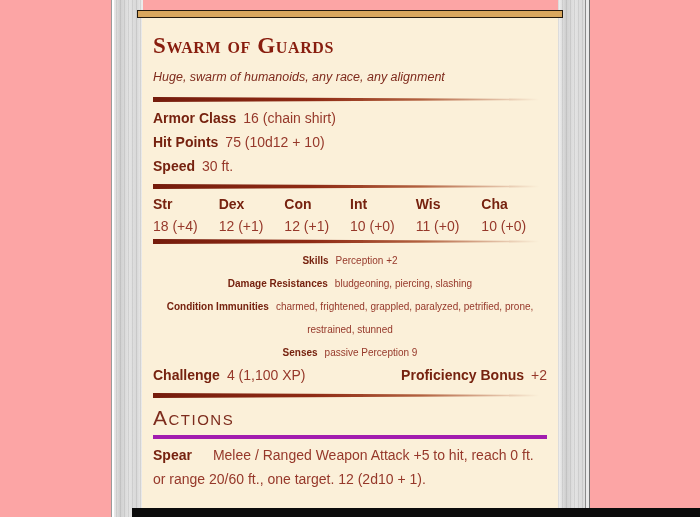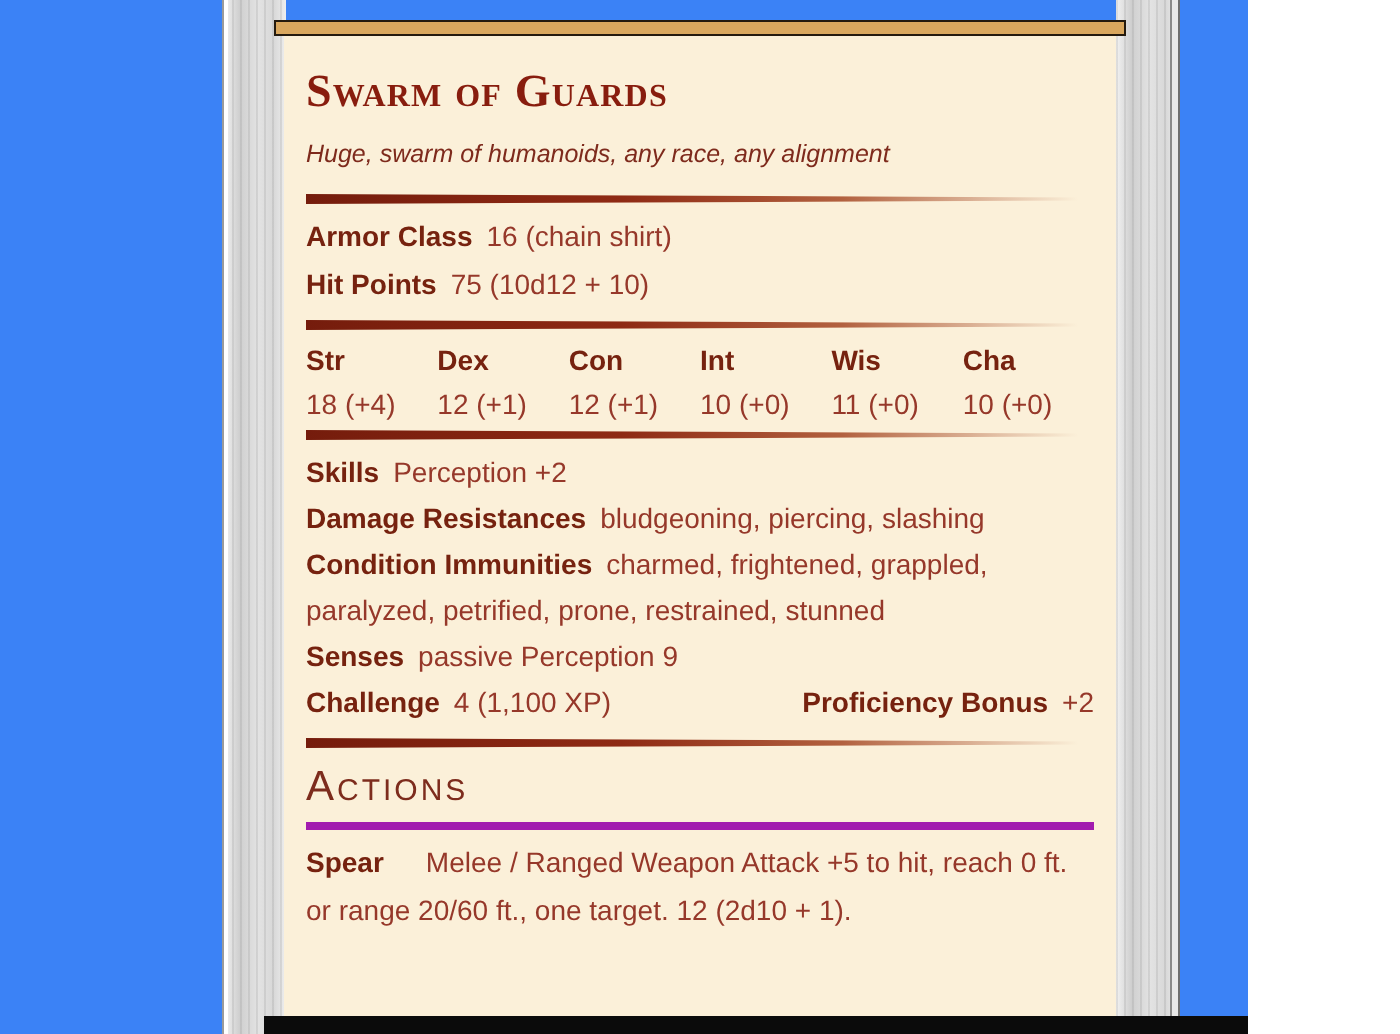--- a/index.html
+++ b/index.html
@@ -1,20 +1,20 @@
 <!DOCTYPE html>
 <html><head>
 <meta charset="utf-8">
 <style>
   html,body{margin:0;padding:0;}
   body{
     width:700px;height:517px;overflow:hidden;background:#ffffff;
     font-family:"Liberation Sans", sans-serif;
   }
-  .canvas{position:relative;width:624px;height:517px;background:#3b82f6;}
+  .canvas{position:relative;width:700px;height:517px;background:#fca5a5;}
 
   
   .edge-shadow{
     position:absolute;top:0;height:517px;width:31px;
     background:
       repeating-linear-gradient(90deg, rgba(130,130,130,.18) 0 1px, rgba(255,255,255,0) 1px 4px),
       linear-gradient(to right,#f2f2f2,#cfcfcf 25%,#e3e3e3 55%,#d8d8d8 80%,#eeeeee);
   }
   .edge-shadow.left{left:111px;border-left:1px solid #9a9a9a;box-shadow:inset 2px 0 0 #ffffff;}
   .edge-shadow.right{left:558px;border-right:1px solid #6f6f6f;box-shadow:inset -3px 0 0 #e9e9e9, inset -4px 0 0 #8a8a8a;}
@@ -54,21 +54,21 @@
   .stat-line{margin:0;font-size:14px;line-height:24px;}
   .lbl{font-weight:700;color:#76220F;margin-right:7px;}
   .val{color:#96382A;}
 
   .abilities{display:flex;margin-top:4px;text-align:left;}
   .ability{flex:1;}
   .ability .ab-name{font-weight:700;color:#76220F;font-size:14px;line-height:22px;}
   .ability .ab-score{color:#96382A;font-size:14px;line-height:22px;}
 
   .traits{margin-top:5px;}
-  .trait-line{margin:0;font-size:14px;line-height:23px;color:#96382A;}
+  .trait-line{margin:0;font-size:10px;line-height:23px;color:#96382A;text-align:center;}
   .challenge-row{display:flex;justify-content:space-between;margin:0;font-size:14px;line-height:23px;color:#96382A;}
 
   .actions-heading{
     margin:8px 0 0;font-weight:400;font-variant:small-caps;font-size:21px;line-height:24px;
     letter-spacing:1.5px;color:#7D2C1D;border-bottom:4px solid #a21caf;padding-bottom:5px;
   }
   .action-entry{margin:4px 0 0;font-size:14px;line-height:24px;color:#96382A;}
   .action-name{font-weight:700;color:#76220F;margin-right:21px;}
 </style>
 </head>
@@ -88,20 +88,23 @@
       <p class="creature-type">Huge, swarm of humanoids, any race, any alignment</p>
 
       <div class="rule r1"></div>
 
       <div class="core-stats">
         <p class="stat-line">
           <span class="lbl">Armor Class</span><span class="val">16 (chain shirt)</span>
         </p>
         <p class="stat-line">
           <span class="lbl">Hit Points</span><span class="val">75 (10d12 + 10)</span>
+        </p>
+        <p class="stat-line">
+          <span class="lbl">Speed</span><span class="val">30 ft.</span>
         </p>
       </div>
 
       <div class="rule r2"></div>
 
       <div class="abilities">
         <div class="ability">
           <div class="ab-name">Str</div>
           <div class="ab-score">18 (+4)</div>
         </div>

